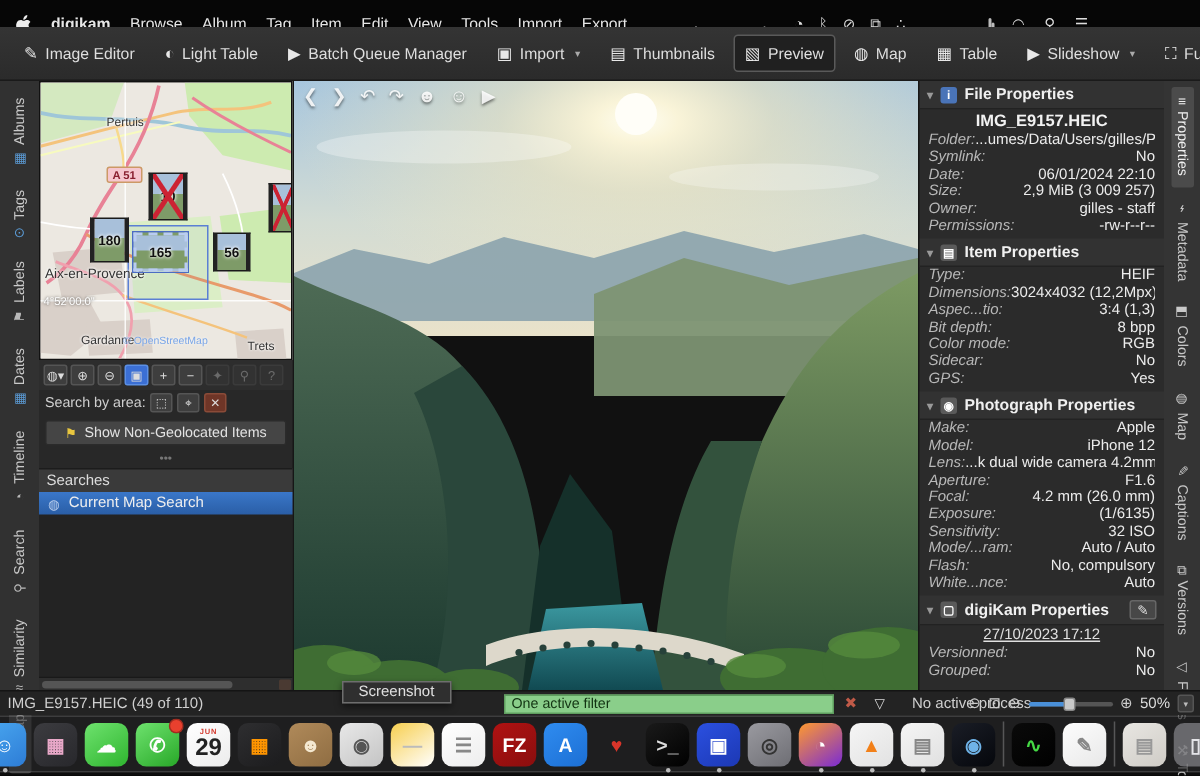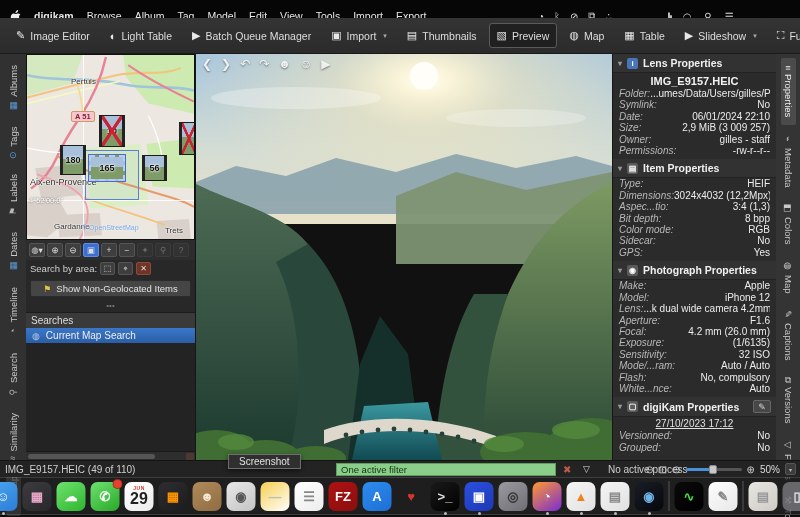--- a/index.html
+++ b/index.html
@@ -167,21 +167,21 @@
       <svg width="11" height="13" viewBox="0 0 11 13">
           <path fill="#eee" d="M7.5 2.1c.5-.6.8-1.4.7-2.1-.7 0-1.5.5-2 1.1-.4.5-.8 1.3-.7 2 .8.1 1.5-.4 2-1zM9 6.9c0-1.5 1.2-2.2 1.3-2.3-.7-1-1.8-1.2-2.2-1.2-.9-.1-1.8.5-2.3.5-.5 0-1.2-.5-2-.5-1 0-2 .6-2.5 1.5-1.1 1.9-.3 4.7.8 6.2.5.8 1.1 1.6 1.9 1.6.8 0 1.1-.5 2-.5.9 0 1.2.5 2 .5.8 0 1.4-.8 1.9-1.5.6-.9.8-1.7.8-1.8 0 0-1.6-.6-1.7-2.5z"></path>
         </svg>
     </span>
     <span class="mitem-wrap" style="display:flex;gap:13px;">
 
     <span class="mitem bold">digikam</span>
         <span class="mitem">Browse</span>
         <span class="mitem">Album</span>
         <span class="mitem">Tag</span>
-        <span class="mitem">Model</span>
+        <span class="mitem">Item</span>
         <span class="mitem">Edit</span>
         <span class="mitem">View</span>
         <span class="mitem">Tools</span>
         <span class="mitem">Import</span>
         <span class="mitem">Export</span>
       </span>
     <span class="spacer"></span>
     <span class="mitem-wrap" style="display:flex;gap:13px;">
 
     <span class="ritem">Settings</span>
@@ -499,21 +499,21 @@
             <span class="pv-btn">▶</span>
           </div>
       </div>
 
       <div class="right-panel">
 
         <div class="sect">
           <div class="sect-hdr">
             <span class="tri">▾</span>
             <span class="sect-ico">i</span>
-            <span>Lens Properties</span>
+            <span>File Properties</span>
           </div>
           <div class="fname">IMG_E9157.HEIC</div>
           <div>
 
           <div class="prow">
               <span class="pl">Folder:</span>
               <span class="pv">...umes/Data/Users/gilles/Pictures</span>
             </div>
               <div class="prow">
               <span class="pl">Symlink:</span>

